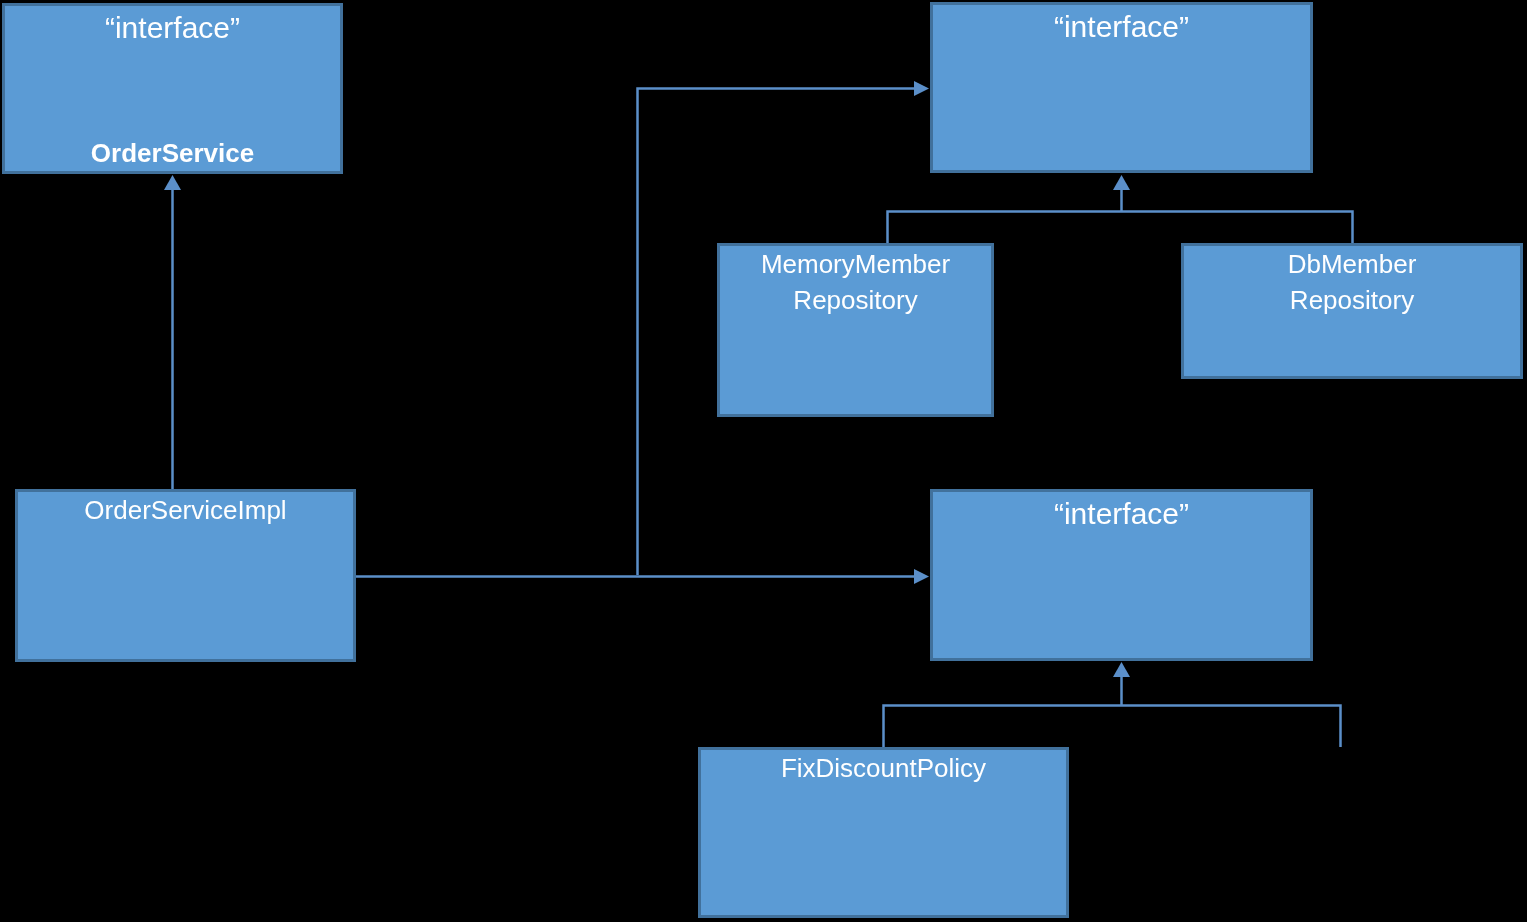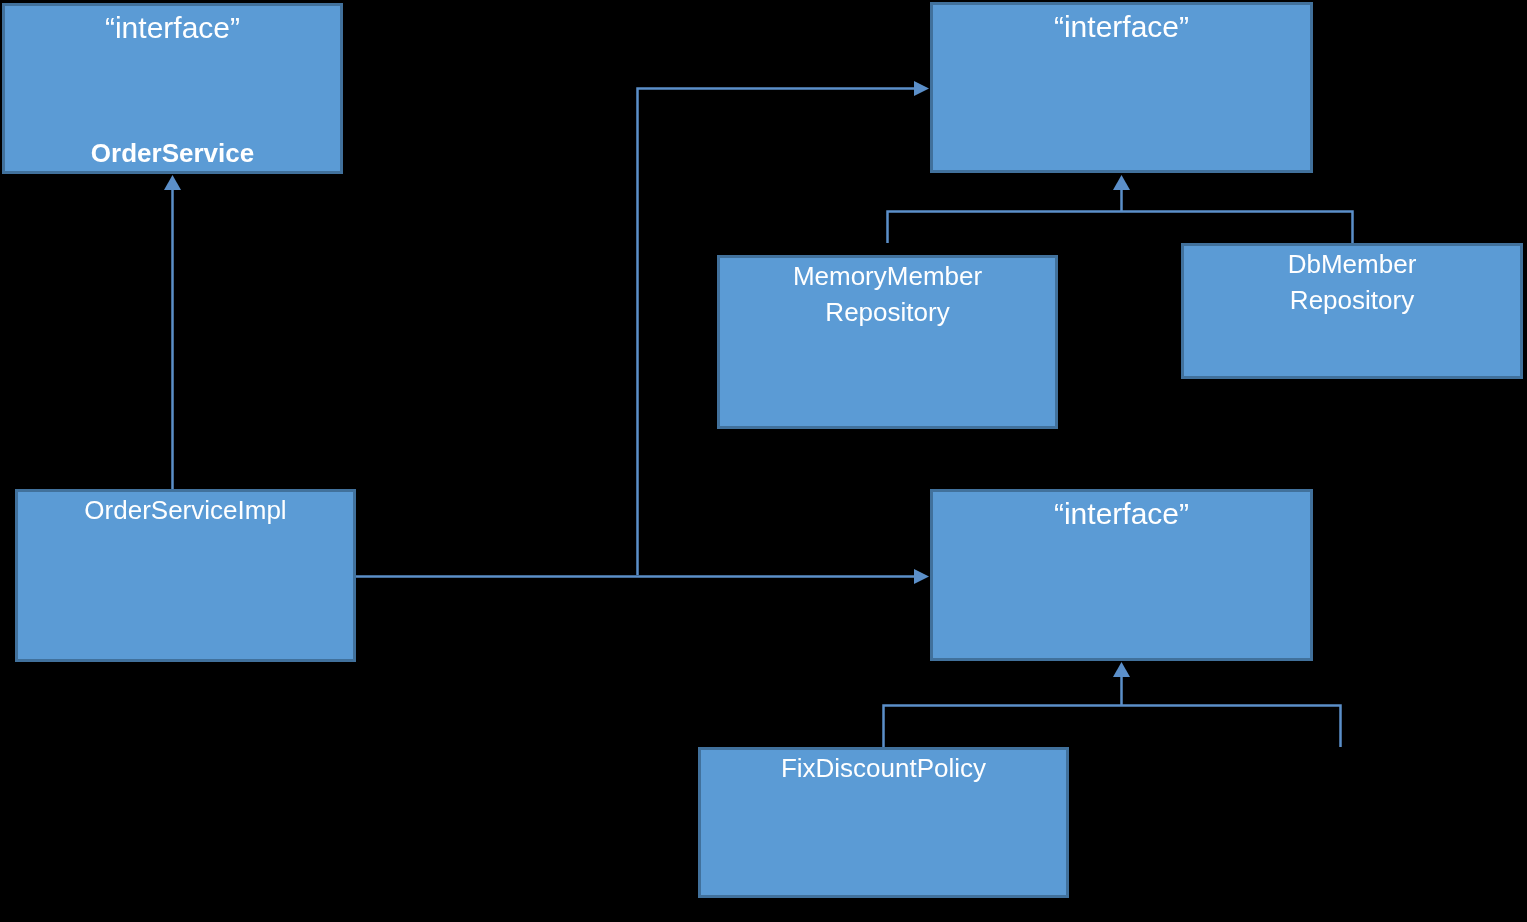--- a/index.html
+++ b/index.html
@@ -56,25 +56,25 @@
     font-weight: 400;
     line-height: 1.4;
     white-space: pre-line;
   }
   .node.interface .node-name {
     font-weight: 700;
   }
   
   #node-order-service           { left: 2px;    top: 3px;   width: 341px; height: 171px; }
   #node-memory-repository       { left: 930px;  top: 2px;   width: 383px; height: 171px; }
-  #node-memory-member-repository{ left: 717px;  top: 255px; width: 341px; height: 174px; }
+  #node-memory-member-repository{ left: 717px;  top: 243px; width: 277px; height: 174px; }
   #node-db-member-repository    { left: 1181px; top: 243px; width: 342px; height: 136px; }
   #node-order-service-impl      { left: 15px;    top: 489px; width: 341px; height: 173px; }
   #node-discount-policy         { left: 930px;  top: 489px; width: 383px; height: 172px; }
-  #node-fix-discount-policy     { left: 698px;  top: 747px; width: 371px; height: 151px; }
+  #node-fix-discount-policy     { left: 698px;  top: 747px; width: 371px; height: 171px; }
   #node-rate-discount-policy    { left: 1163px; top: 747px; width: 354px; height: 171px; }
 </style>
 </head>
 <body>
 
 <div class="canvas">
 
   <svg class="connector-layer" viewBox="0 0 1527 922">
 
     <g>

